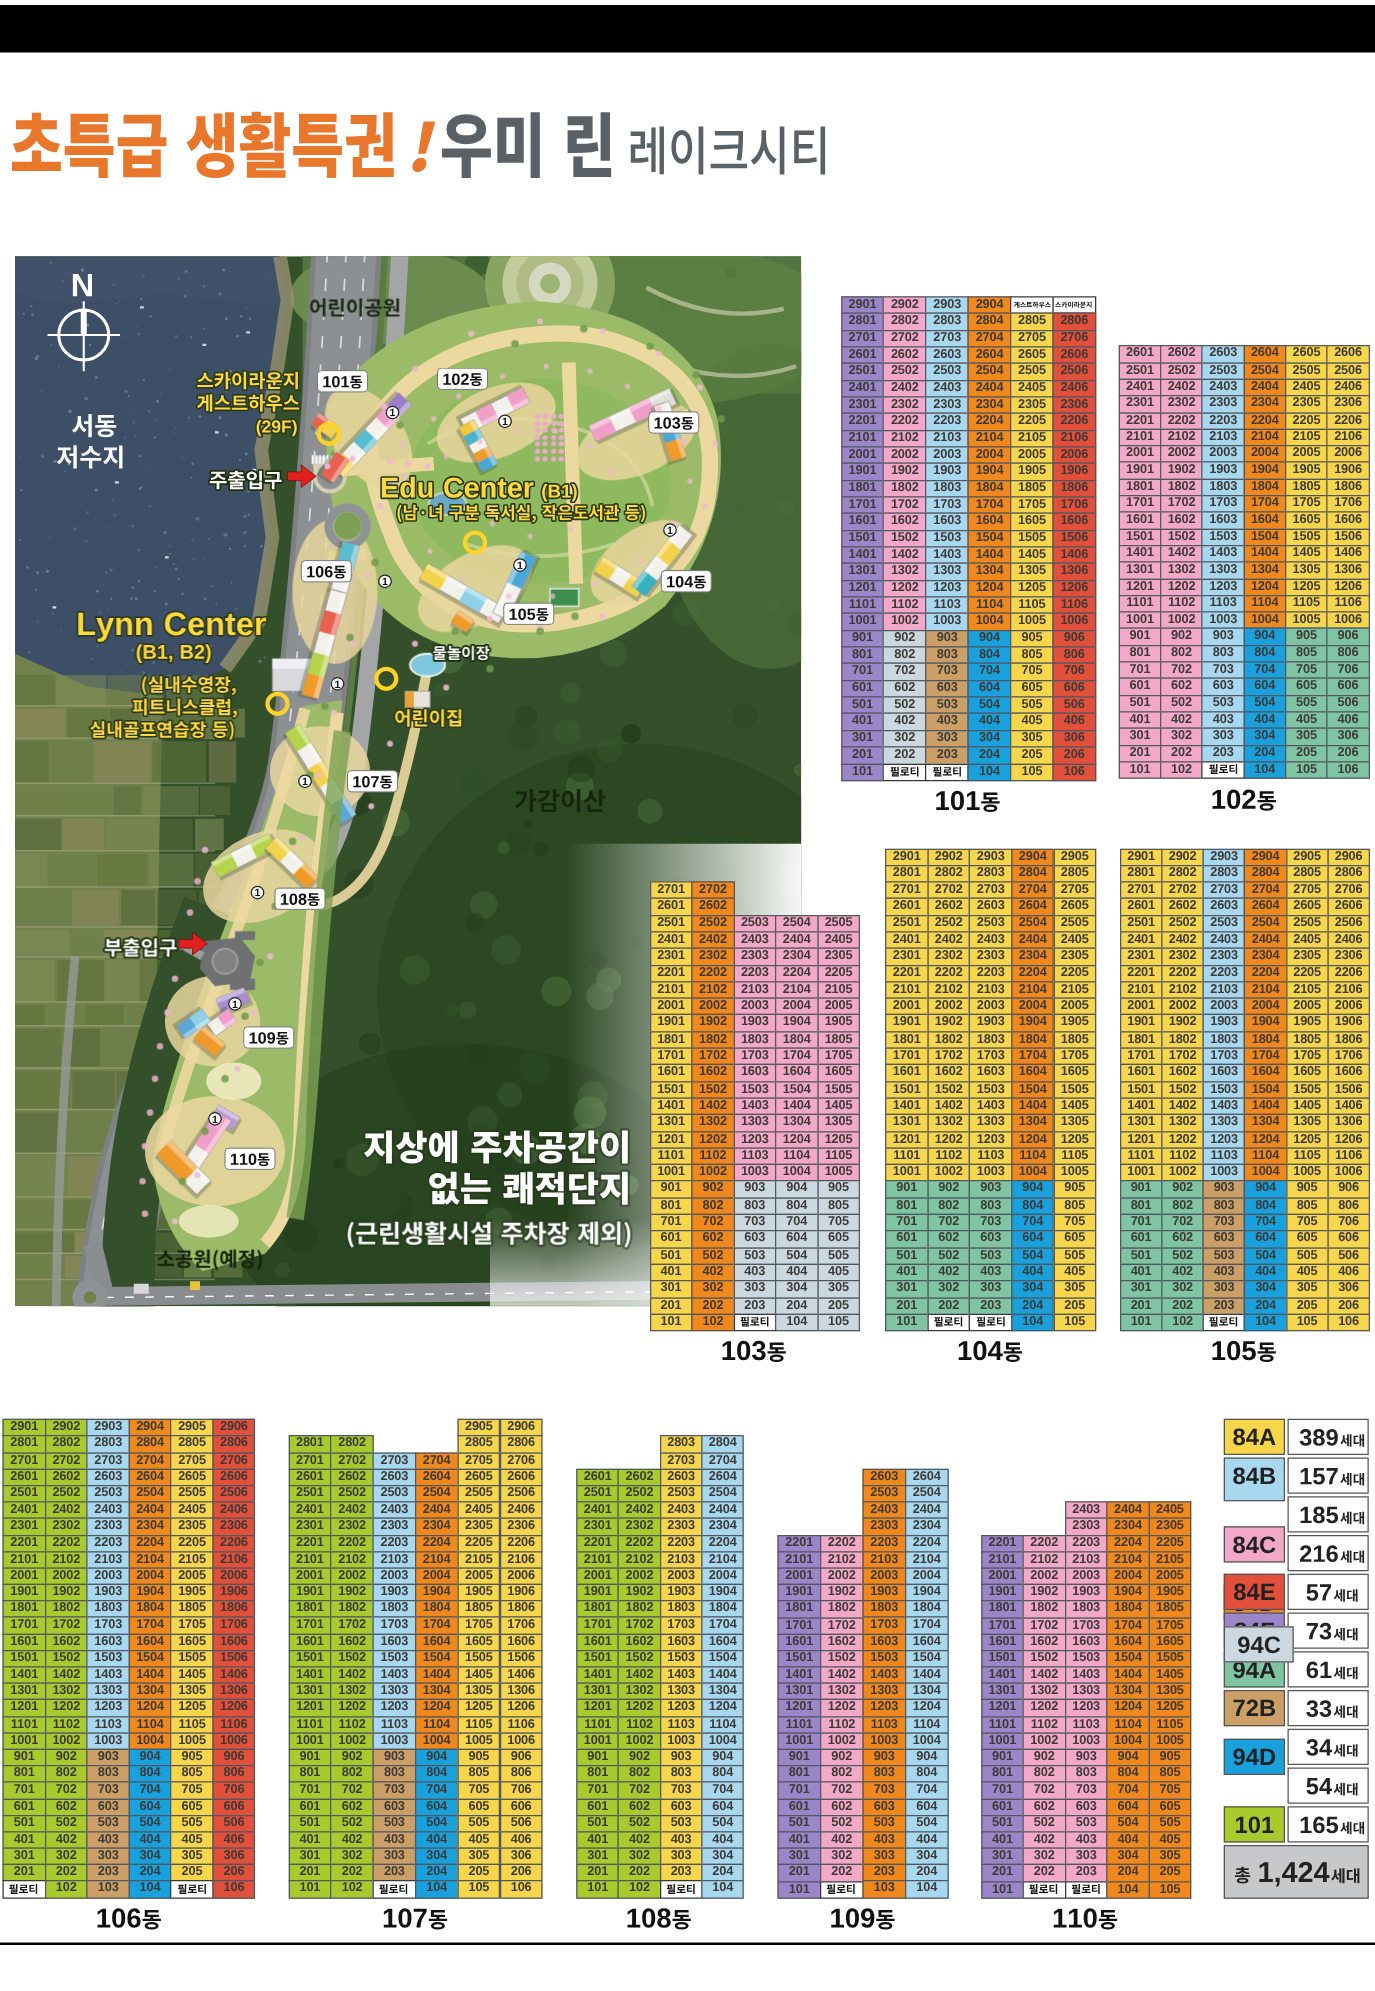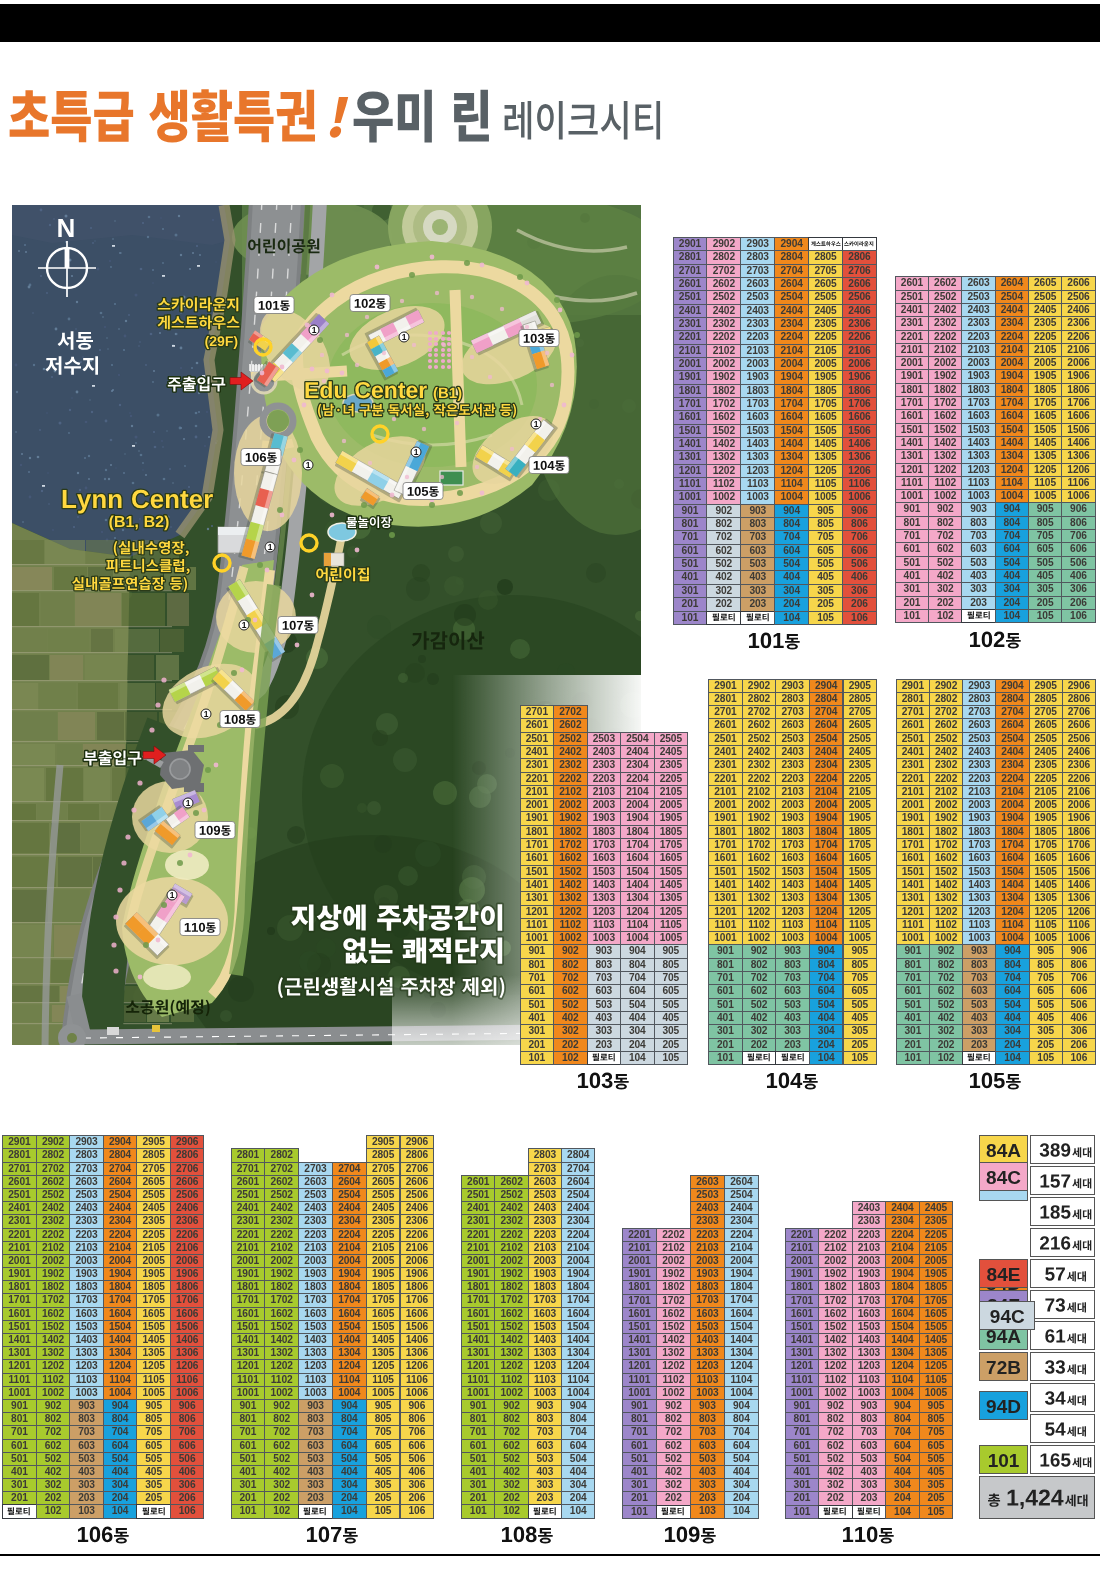--- a/index.html
+++ b/index.html
@@ -2769,21 +2769,21 @@
 <div class="lgc A" style="left:979.3px;top:1135.2px;width:48.4px;height:29.0px;line-height:29.0px">84A</div>
 <div class="lgn" style="left:1029.7px;top:1135.2px;width:65.6px;height:29.0px"><svg width="65.6" height="29.0" viewBox="0 0 65.6 29.0">
         <path transform="translate(8.3,20.5)" d="M9.9 -3.6Q9.9 -1.8 8.7 -0.8Q7.5 0.2 5.2 0.2Q3.1 0.2 1.9 -0.8Q0.6 -1.7 0.4 -3.6L3.1 -3.8Q3.3 -1.9 5.2 -1.9Q6.2 -1.9 6.7 -2.4Q7.2 -2.8 7.2 -3.8Q7.2 -4.7 6.6 -5.1Q5.9 -5.6 4.7 -5.6H3.8V-7.7H4.6Q5.8 -7.7 6.3 -8.2Q6.9 -8.6 6.9 -9.5Q6.9 -10.3 6.5 -10.7Q6 -11.2 5.1 -11.2Q4.3 -11.2 3.8 -10.7Q3.3 -10.3 3.3 -9.5L0.7 -9.7Q0.9 -11.4 2.1 -12.3Q3.3 -13.3 5.2 -13.3Q7.2 -13.3 8.4 -12.3Q9.5 -11.4 9.5 -9.8Q9.5 -8.6 8.8 -7.8Q8.1 -7 6.8 -6.7V-6.7Q8.3 -6.5 9.1 -5.7Q9.9 -4.9 9.9 -3.6ZM20.5 -3.7Q20.5 -1.8 19.3 -0.8Q18.1 0.2 15.9 0.2Q13.6 0.2 12.4 -0.8Q11.2 -1.8 11.2 -3.7Q11.2 -4.9 11.9 -5.8Q12.6 -6.6 13.8 -6.8V-6.9Q12.8 -7.1 12.1 -7.9Q11.5 -8.7 11.5 -9.8Q11.5 -11.4 12.6 -12.3Q13.7 -13.3 15.8 -13.3Q18 -13.3 19.1 -12.4Q20.2 -11.5 20.2 -9.8Q20.2 -8.7 19.6 -7.9Q18.9 -7.1 17.8 -6.9V-6.9Q19.1 -6.7 19.8 -5.8Q20.5 -5 20.5 -3.7ZM17.5 -9.6Q17.5 -10.6 17.1 -11.0Q16.7 -11.4 15.8 -11.4Q14.1 -11.4 14.1 -9.6Q14.1 -7.8 15.8 -7.8Q16.7 -7.8 17.1 -8.2Q17.5 -8.6 17.5 -9.6ZM17.8 -3.9Q17.8 -5.9 15.8 -5.9Q14.9 -5.9 14.4 -5.4Q13.9 -4.9 13.9 -3.9Q13.9 -2.7 14.4 -2.2Q14.9 -1.7 15.9 -1.7Q16.9 -1.7 17.4 -2.2Q17.8 -2.7 17.8 -3.9ZM31 -6.7Q31 -3.3 29.7 -1.5Q28.5 0.2 26.1 0.2Q24.4 0.2 23.4 -0.6Q22.4 -1.3 22 -2.9L24.5 -3.2Q24.8 -1.9 26.1 -1.9Q27.2 -1.9 27.8 -2.9Q28.4 -4 28.4 -6.0Q28.1 -5.3 27.3 -4.9Q26.5 -4.5 25.5 -4.5Q23.8 -4.5 22.8 -5.7Q21.8 -6.9 21.8 -8.9Q21.8 -10.9 23 -12.1Q24.2 -13.3 26.4 -13.3Q28.7 -13.3 29.8 -11.6Q31 -10 31 -6.7ZM28.2 -8.6Q28.2 -9.8 27.7 -10.5Q27.2 -11.2 26.3 -11.2Q25.4 -11.2 24.9 -10.6Q24.4 -10 24.4 -8.9Q24.4 -7.8 24.9 -7.1Q25.4 -6.5 26.3 -6.5Q27.1 -6.5 27.7 -7.0Q28.2 -7.6 28.2 -8.6Z" fill="#222"></path>
         <path transform="translate(41.0,20.5)" d="M4.5 -5.8H6.1V-4.6H4.5ZM2.3 -8.3H3.4V-6.6Q3.4 -5.8 3.3 -4.9Q3.2 -4.1 2.9 -3.3Q2.6 -2.6 2.2 -2.0Q1.7 -1.4 1.1 -1.1L0.3 -2.2Q0.8 -2.5 1.2 -3.0Q1.6 -3.5 1.8 -4.1Q2.1 -4.7 2.2 -5.3Q2.3 -6 2.3 -6.6ZM2.6 -8.3H3.7V-6.7Q3.7 -6.1 3.8 -5.4Q3.9 -4.8 4.1 -4.3Q4.3 -3.7 4.6 -3.2Q5 -2.8 5.5 -2.4L4.7 -1.3Q4.1 -1.6 3.7 -2.2Q3.3 -2.8 3.1 -3.5Q2.8 -4.3 2.7 -5.1Q2.6 -5.9 2.6 -6.7ZM7.8 -9.2H9.2V1.0H7.8ZM5.7 -9.1H7.1V0.5H5.7ZM17.9 -9.2H19.3V1.0H17.9ZM16.6 -5.3H18.3V-4.1H16.6ZM15.6 -9.0H17.0V0.5H15.6ZM10.9 -2.5H11.6Q12.2 -2.5 12.8 -2.5Q13.3 -2.6 13.9 -2.6Q14.5 -2.7 15.1 -2.8L15.2 -1.6Q14.6 -1.5 14 -1.4Q13.4 -1.4 12.8 -1.3Q12.2 -1.3 11.6 -1.3H10.9ZM10.9 -8.0H14.6V-6.9H12.3V-1.9H10.9Z" fill="#222"></path>
       </svg></div>
 <div class="lgc B" style="left:979.3px;top:1166.2px;width:48.4px;height:35px;line-height:29.0px">84B</div>
 <div class="lgn" style="left:1029.7px;top:1166.2px;width:65.6px;height:29.0px"><svg width="65.6" height="29.0" viewBox="0 0 65.6 29.0">
         <path transform="translate(8.3,20.5)" d="M1.2 0.0V-1.9H4.4V-10.9L1.3 -8.9V-10.9L4.6 -13.1H7.0V-1.9H10.0V0.0ZM20.6 -4.4Q20.6 -2.3 19.3 -1.0Q18 0.2 15.8 0.2Q13.8 0.2 12.6 -0.7Q11.4 -1.6 11.2 -3.3L13.8 -3.5Q14 -2.6 14.5 -2.3Q15 -1.9 15.8 -1.9Q16.8 -1.9 17.3 -2.5Q17.9 -3.1 17.9 -4.3Q17.9 -5.3 17.4 -5.9Q16.8 -6.6 15.8 -6.6Q14.8 -6.6 14.1 -5.7H11.5L12 -13.1H19.8V-11.1H14.4L14.1 -7.8Q15.1 -8.7 16.5 -8.7Q18.4 -8.7 19.5 -7.5Q20.6 -6.3 20.6 -4.4ZM30.9 -11.0Q30 -9.6 29.2 -8.3Q28.4 -7 27.8 -5.7Q27.2 -4.4 26.9 -3.0Q26.6 -1.6 26.6 0.0H23.9Q23.9 -1.6 24.3 -3.2Q24.7 -4.7 25.5 -6.3Q26.3 -7.8 28.4 -10.9H22.0V-13.1H30.9Z" fill="#222"></path>
         <path transform="translate(41.0,20.5)" d="M4.5 -5.8H6.1V-4.6H4.5ZM2.3 -8.3H3.4V-6.6Q3.4 -5.8 3.3 -4.9Q3.2 -4.1 2.9 -3.3Q2.6 -2.6 2.2 -2.0Q1.7 -1.4 1.1 -1.1L0.3 -2.2Q0.8 -2.5 1.2 -3.0Q1.6 -3.5 1.8 -4.1Q2.1 -4.7 2.2 -5.3Q2.3 -6 2.3 -6.6ZM2.6 -8.3H3.7V-6.7Q3.7 -6.1 3.8 -5.4Q3.9 -4.8 4.1 -4.3Q4.3 -3.7 4.6 -3.2Q5 -2.8 5.5 -2.4L4.7 -1.3Q4.1 -1.6 3.7 -2.2Q3.3 -2.8 3.1 -3.5Q2.8 -4.3 2.7 -5.1Q2.6 -5.9 2.6 -6.7ZM7.8 -9.2H9.2V1.0H7.8ZM5.7 -9.1H7.1V0.5H5.7ZM17.9 -9.2H19.3V1.0H17.9ZM16.6 -5.3H18.3V-4.1H16.6ZM15.6 -9.0H17.0V0.5H15.6ZM10.9 -2.5H11.6Q12.2 -2.5 12.8 -2.5Q13.3 -2.6 13.9 -2.6Q14.5 -2.7 15.1 -2.8L15.2 -1.6Q14.6 -1.5 14 -1.4Q13.4 -1.4 12.8 -1.3Q12.2 -1.3 11.6 -1.3H10.9ZM10.9 -8.0H14.6V-6.9H12.3V-1.9H10.9Z" fill="#222"></path>
       </svg></div>
-<div class="lgc C" style="left:979.3px;top:1162px;width:48.4px;height:29.0px;line-height:29.0px">84C</div>
+<div class="lgc C" style="left:979.3px;top:1221px;width:48.4px;height:29.0px;line-height:29.0px">84C</div>
 <div class="lgn" style="left:1029.7px;top:1197.2px;width:65.6px;height:29.0px"><svg width="65.6" height="29.0" viewBox="0 0 65.6 29.0">
         <path transform="translate(8.3,20.5)" d="M1.2 0.0V-1.9H4.4V-10.9L1.3 -8.9V-10.9L4.6 -13.1H7.0V-1.9H10.0V0.0ZM20.5 -3.7Q20.5 -1.8 19.3 -0.8Q18.1 0.2 15.9 0.2Q13.6 0.2 12.4 -0.8Q11.2 -1.8 11.2 -3.7Q11.2 -4.9 11.9 -5.8Q12.6 -6.6 13.8 -6.8V-6.9Q12.8 -7.1 12.1 -7.9Q11.5 -8.7 11.5 -9.8Q11.5 -11.4 12.6 -12.3Q13.7 -13.3 15.8 -13.3Q18 -13.3 19.1 -12.4Q20.2 -11.5 20.2 -9.8Q20.2 -8.7 19.6 -7.9Q18.9 -7.1 17.8 -6.9V-6.9Q19.1 -6.7 19.8 -5.8Q20.5 -5 20.5 -3.7ZM17.5 -9.6Q17.5 -10.6 17.1 -11.0Q16.7 -11.4 15.8 -11.4Q14.1 -11.4 14.1 -9.6Q14.1 -7.8 15.8 -7.8Q16.7 -7.8 17.1 -8.2Q17.5 -8.6 17.5 -9.6ZM17.8 -3.9Q17.8 -5.9 15.8 -5.9Q14.9 -5.9 14.4 -5.4Q13.9 -4.9 13.9 -3.9Q13.9 -2.7 14.4 -2.2Q14.9 -1.7 15.9 -1.7Q16.9 -1.7 17.4 -2.2Q17.8 -2.7 17.8 -3.9ZM31.2 -4.4Q31.2 -2.3 29.9 -1.0Q28.6 0.2 26.3 0.2Q24.4 0.2 23.2 -0.7Q22 -1.6 21.7 -3.3L24.3 -3.5Q24.5 -2.6 25 -2.3Q25.6 -1.9 26.4 -1.9Q27.3 -1.9 27.9 -2.5Q28.5 -3.1 28.5 -4.3Q28.5 -5.3 27.9 -5.9Q27.4 -6.6 26.4 -6.6Q25.3 -6.6 24.6 -5.7H22.1L22.6 -13.1H30.4V-11.1H24.9L24.7 -7.8Q25.7 -8.7 27.1 -8.7Q28.9 -8.7 30.1 -7.5Q31.2 -6.3 31.2 -4.4Z" fill="#222"></path>
         <path transform="translate(41.0,20.5)" d="M4.5 -5.8H6.1V-4.6H4.5ZM2.3 -8.3H3.4V-6.6Q3.4 -5.8 3.3 -4.9Q3.2 -4.1 2.9 -3.3Q2.6 -2.6 2.2 -2.0Q1.7 -1.4 1.1 -1.1L0.3 -2.2Q0.8 -2.5 1.2 -3.0Q1.6 -3.5 1.8 -4.1Q2.1 -4.7 2.2 -5.3Q2.3 -6 2.3 -6.6ZM2.6 -8.3H3.7V-6.7Q3.7 -6.1 3.8 -5.4Q3.9 -4.8 4.1 -4.3Q4.3 -3.7 4.6 -3.2Q5 -2.8 5.5 -2.4L4.7 -1.3Q4.1 -1.6 3.7 -2.2Q3.3 -2.8 3.1 -3.5Q2.8 -4.3 2.7 -5.1Q2.6 -5.9 2.6 -6.7ZM7.8 -9.2H9.2V1.0H7.8ZM5.7 -9.1H7.1V0.5H5.7ZM17.9 -9.2H19.3V1.0H17.9ZM16.6 -5.3H18.3V-4.1H16.6ZM15.6 -9.0H17.0V0.5H15.6ZM10.9 -2.5H11.6Q12.2 -2.5 12.8 -2.5Q13.3 -2.6 13.9 -2.6Q14.5 -2.7 15.1 -2.8L15.2 -1.6Q14.6 -1.5 14 -1.4Q13.4 -1.4 12.8 -1.3Q12.2 -1.3 11.6 -1.3H10.9ZM10.9 -8.0H14.6V-6.9H12.3V-1.9H10.9Z" fill="#222"></path>
       </svg></div>
 <div class="lgc D" style="left:979.3px;top:1268px;width:48.4px;height:29.0px;line-height:29.0px">84D</div>
 <div class="lgn" style="left:1029.7px;top:1228.2px;width:65.6px;height:29.0px"><svg width="65.6" height="29.0" viewBox="0 0 65.6 29.0">
         <path transform="translate(8.3,20.5)" d="M0.7 0.0V-1.8Q1.2 -2.9 2.1 -4.0Q3.1 -5.1 4.5 -6.2Q5.9 -7.3 6.4 -8.1Q7 -8.8 7 -9.5Q7 -11.2 5.2 -11.2Q4.4 -11.2 4 -10.7Q3.5 -10.3 3.4 -9.4L0.8 -9.5Q1 -11.4 2.1 -12.3Q3.3 -13.3 5.2 -13.3Q7.3 -13.3 8.5 -12.3Q9.6 -11.3 9.6 -9.6Q9.6 -8.7 9.2 -7.9Q8.9 -7.2 8.3 -6.6Q7.7 -5.9 7.1 -5.4Q6.4 -4.8 5.7 -4.3Q5.1 -3.8 4.5 -3.3Q4 -2.7 3.7 -2.1H9.8V0.0ZM11.8 0.0V-1.9H15.0V-10.9L11.9 -8.9V-10.9L15.1 -13.1H17.6V-1.9H20.6V0.0ZM31 -4.3Q31 -2.2 29.8 -1.0Q28.7 0.2 26.6 0.2Q24.3 0.2 23.1 -1.4Q21.8 -3.1 21.8 -6.2Q21.8 -9.7 23.1 -11.5Q24.3 -13.3 26.7 -13.3Q28.3 -13.3 29.3 -12.5Q30.3 -11.8 30.7 -10.3L28.2 -9.9Q27.9 -11.2 26.6 -11.2Q25.6 -11.2 25 -10.2Q24.4 -9.1 24.4 -7.0Q24.8 -7.7 25.5 -8.0Q26.3 -8.4 27.2 -8.4Q29 -8.4 30 -7.3Q31 -6.2 31 -4.3ZM28.4 -4.2Q28.4 -5.3 27.9 -5.9Q27.4 -6.5 26.5 -6.5Q25.6 -6.5 25.1 -5.9Q24.6 -5.4 24.6 -4.5Q24.6 -3.3 25.1 -2.6Q25.7 -1.8 26.5 -1.8Q27.4 -1.8 27.9 -2.5Q28.4 -3.1 28.4 -4.2Z" fill="#222"></path>
         <path transform="translate(41.0,20.5)" d="M4.5 -5.8H6.1V-4.6H4.5ZM2.3 -8.3H3.4V-6.6Q3.4 -5.8 3.3 -4.9Q3.2 -4.1 2.9 -3.3Q2.6 -2.6 2.2 -2.0Q1.7 -1.4 1.1 -1.1L0.3 -2.2Q0.8 -2.5 1.2 -3.0Q1.6 -3.5 1.8 -4.1Q2.1 -4.7 2.2 -5.3Q2.3 -6 2.3 -6.6ZM2.6 -8.3H3.7V-6.7Q3.7 -6.1 3.8 -5.4Q3.9 -4.8 4.1 -4.3Q4.3 -3.7 4.6 -3.2Q5 -2.8 5.5 -2.4L4.7 -1.3Q4.1 -1.6 3.7 -2.2Q3.3 -2.8 3.1 -3.5Q2.8 -4.3 2.7 -5.1Q2.6 -5.9 2.6 -6.7ZM7.8 -9.2H9.2V1.0H7.8ZM5.7 -9.1H7.1V0.5H5.7ZM17.9 -9.2H19.3V1.0H17.9ZM16.6 -5.3H18.3V-4.1H16.6ZM15.6 -9.0H17.0V0.5H15.6ZM10.9 -2.5H11.6Q12.2 -2.5 12.8 -2.5Q13.3 -2.6 13.9 -2.6Q14.5 -2.7 15.1 -2.8L15.2 -1.6Q14.6 -1.5 14 -1.4Q13.4 -1.4 12.8 -1.3Q12.2 -1.3 11.6 -1.3H10.9ZM10.9 -8.0H14.6V-6.9H12.3V-1.9H10.9Z" fill="#222"></path>
       </svg></div>
 <div class="lgc E" style="left:979.3px;top:1259.2px;width:48.4px;height:29.0px;line-height:29.0px">84E</div>

